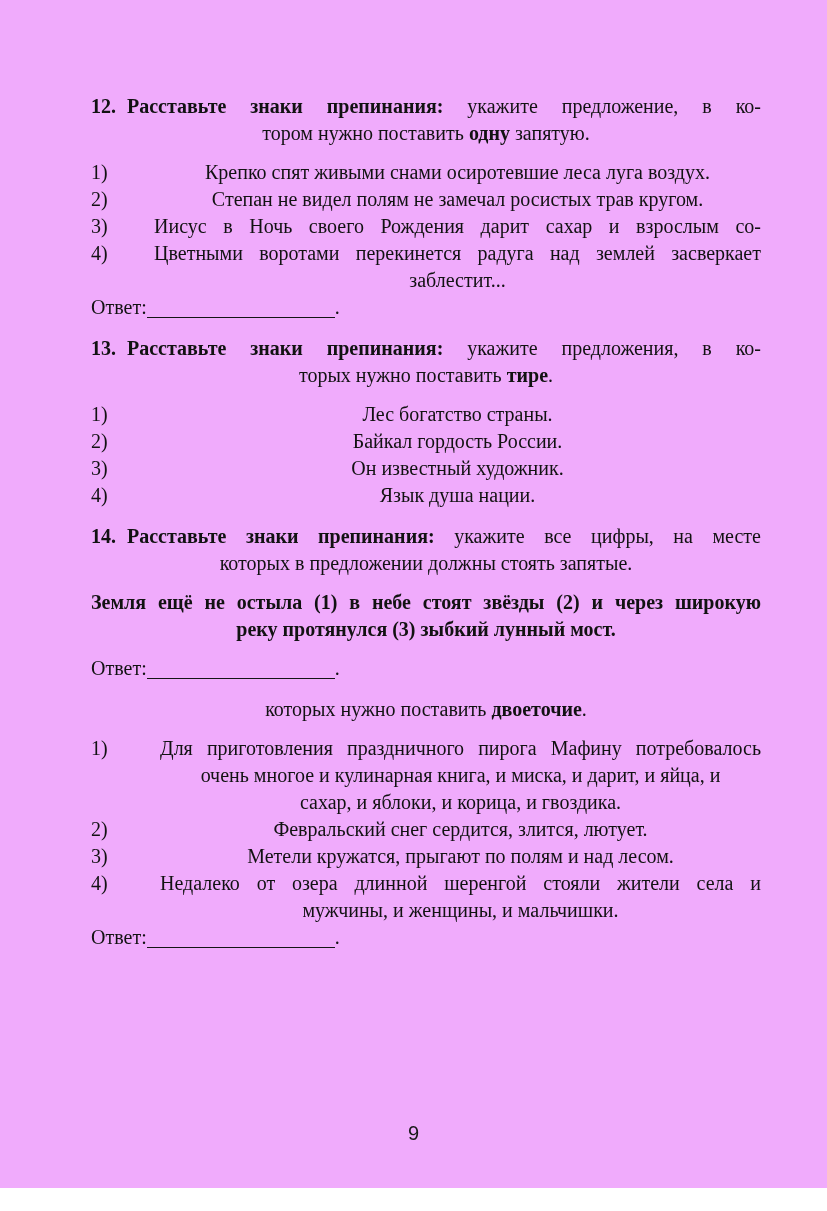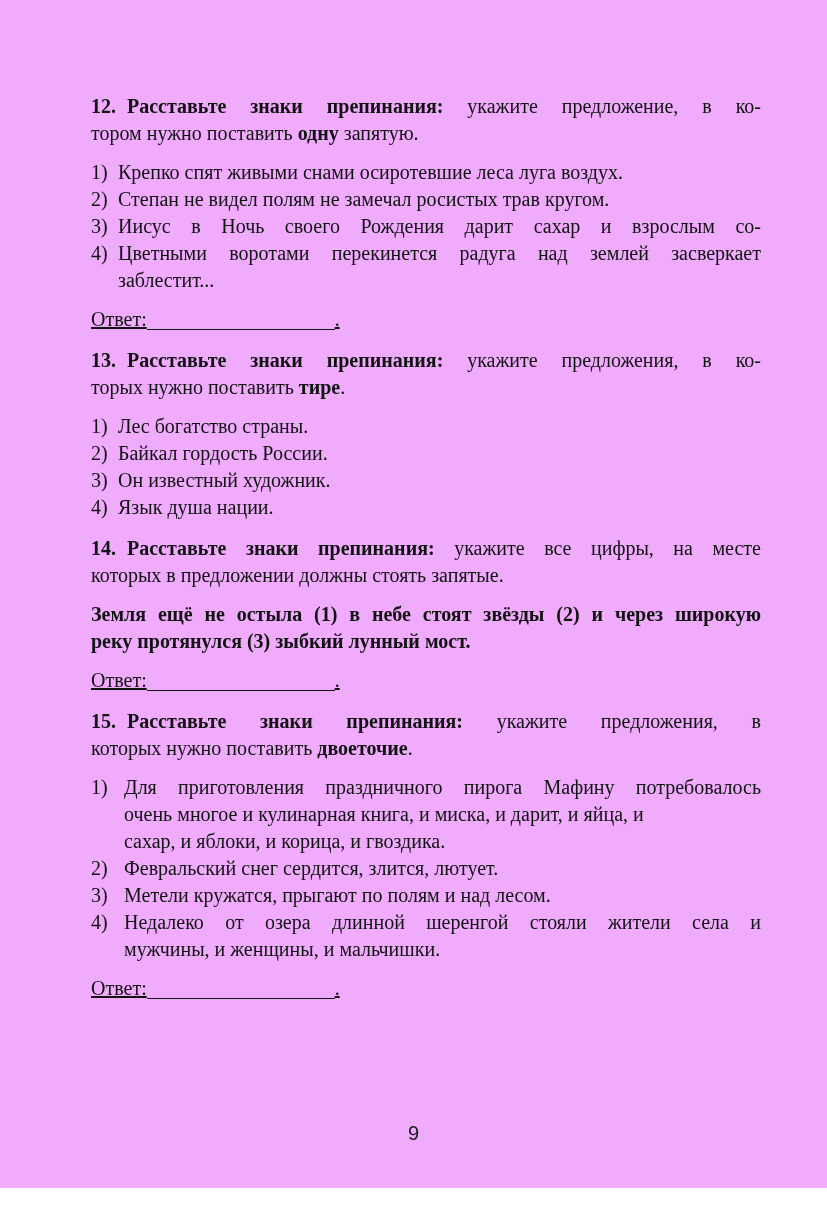--- a/index.html
+++ b/index.html
@@ -11,32 +11,32 @@
     font-family:"Liberation Serif", serif;
     font-size:20px;
     line-height:27px;
     overflow:hidden;
   }
   .content{
     position:absolute;
     left:91px;top:93px;
     width:670px;
   }
-  .line{text-align:left;}
+  .line{text-align:center;}
   .line.just{text-align:justify;text-align-last:justify;}
   .bold{font-weight:bold;}
   .qnum{font-weight:bold;margin-right:11px;}
   .question{margin-bottom:14px;}
   .prompt{margin-bottom:12px;}
   .option{display:flex;align-items:flex-start;}
   .marker{flex:0 0 27px;}
   .q15 .marker{flex:0 0 33px;}
-  .obody{flex:1 1 auto;min-width:0;}
+  .obody{flex:1 1 auto;min-width:0;margin-left:36px;}
   .statement{font-weight:bold;margin-bottom:12px;}
-  .answer{margin-top:12px;text-decoration:underline;}
+  .answer{}
   .blank{
     display:inline-block;
     width:188px;
     border-bottom:1.7px solid #141414;
     vertical-align:-4px;
   }
   .pagefoot{
     position:absolute;
     left:0;top:1120px;width:827px;
     text-align:center;
@@ -122,21 +122,20 @@
           <div class="line"><span>которых в предложении должны стоять запятые.</span></div>
         </div>
         <div class="statement">
           <div class="line just"><span class="bold">Земля ещё не остыла (1) в небе стоят звёзды (2) и через широкую</span></div>
           <div class="line"><span class="bold">реку протянулся (3) зыбкий лунный мост.</span></div>
         </div>
         <div class="answer"><span>Ответ:</span><span class="blank"></span><span>.</span></div>
       </section>
       <section class="question q15">
         <div class="prompt">
-          <div class="line just"><span class="qnum">15.</span><span class="bold">Расставьте знаки препинания:</span><span> укажите предложения, в</span></div>
           <div class="line"><span>которых нужно поставить </span><span class="bold">двоеточие</span><span>.</span></div>
         </div>
         <div class="options">
           <div class="option">
             <span class="marker">1)</span>
             <div class="obody">
               <div class="line just"><span>Для приготовления праздничного пирога Мафину потребовалось</span></div>
               <div class="line"><span>очень многое и кулинарная книга, и миска, и дарит, и яйца, и</span></div>
               <div class="line"><span>сахар, и яблоки, и корица, и гвоздика.</span></div>
             </div>

